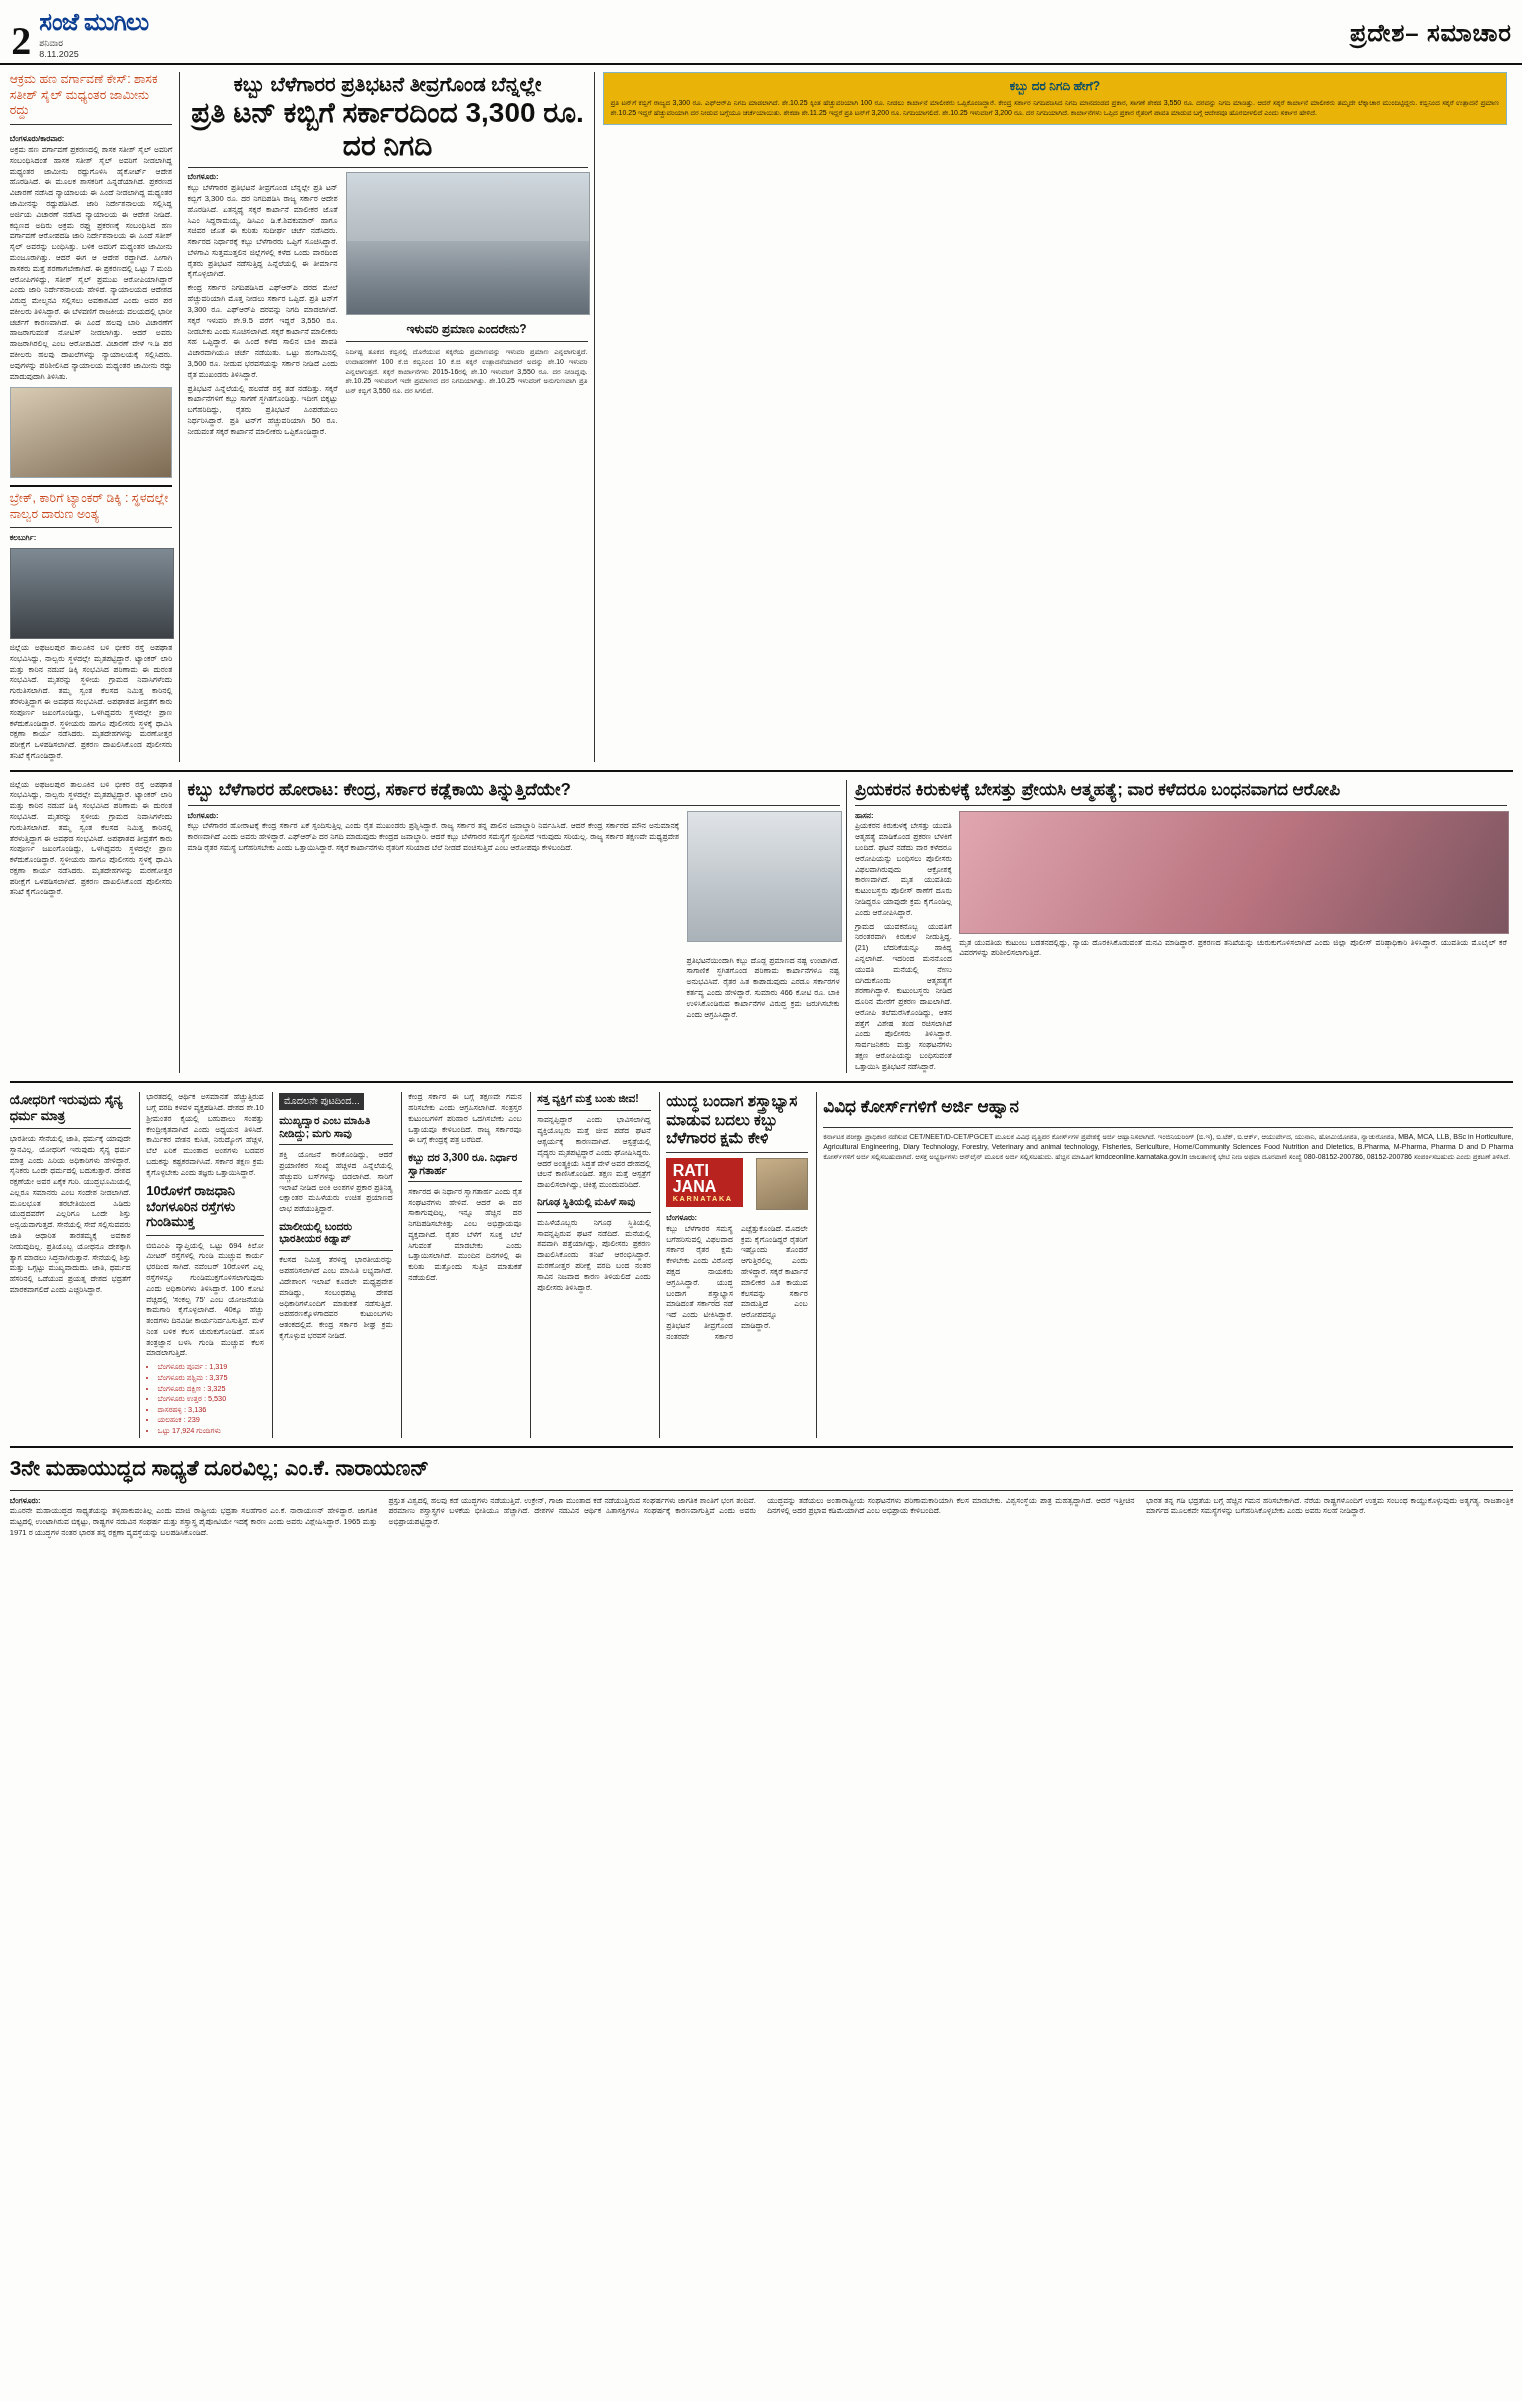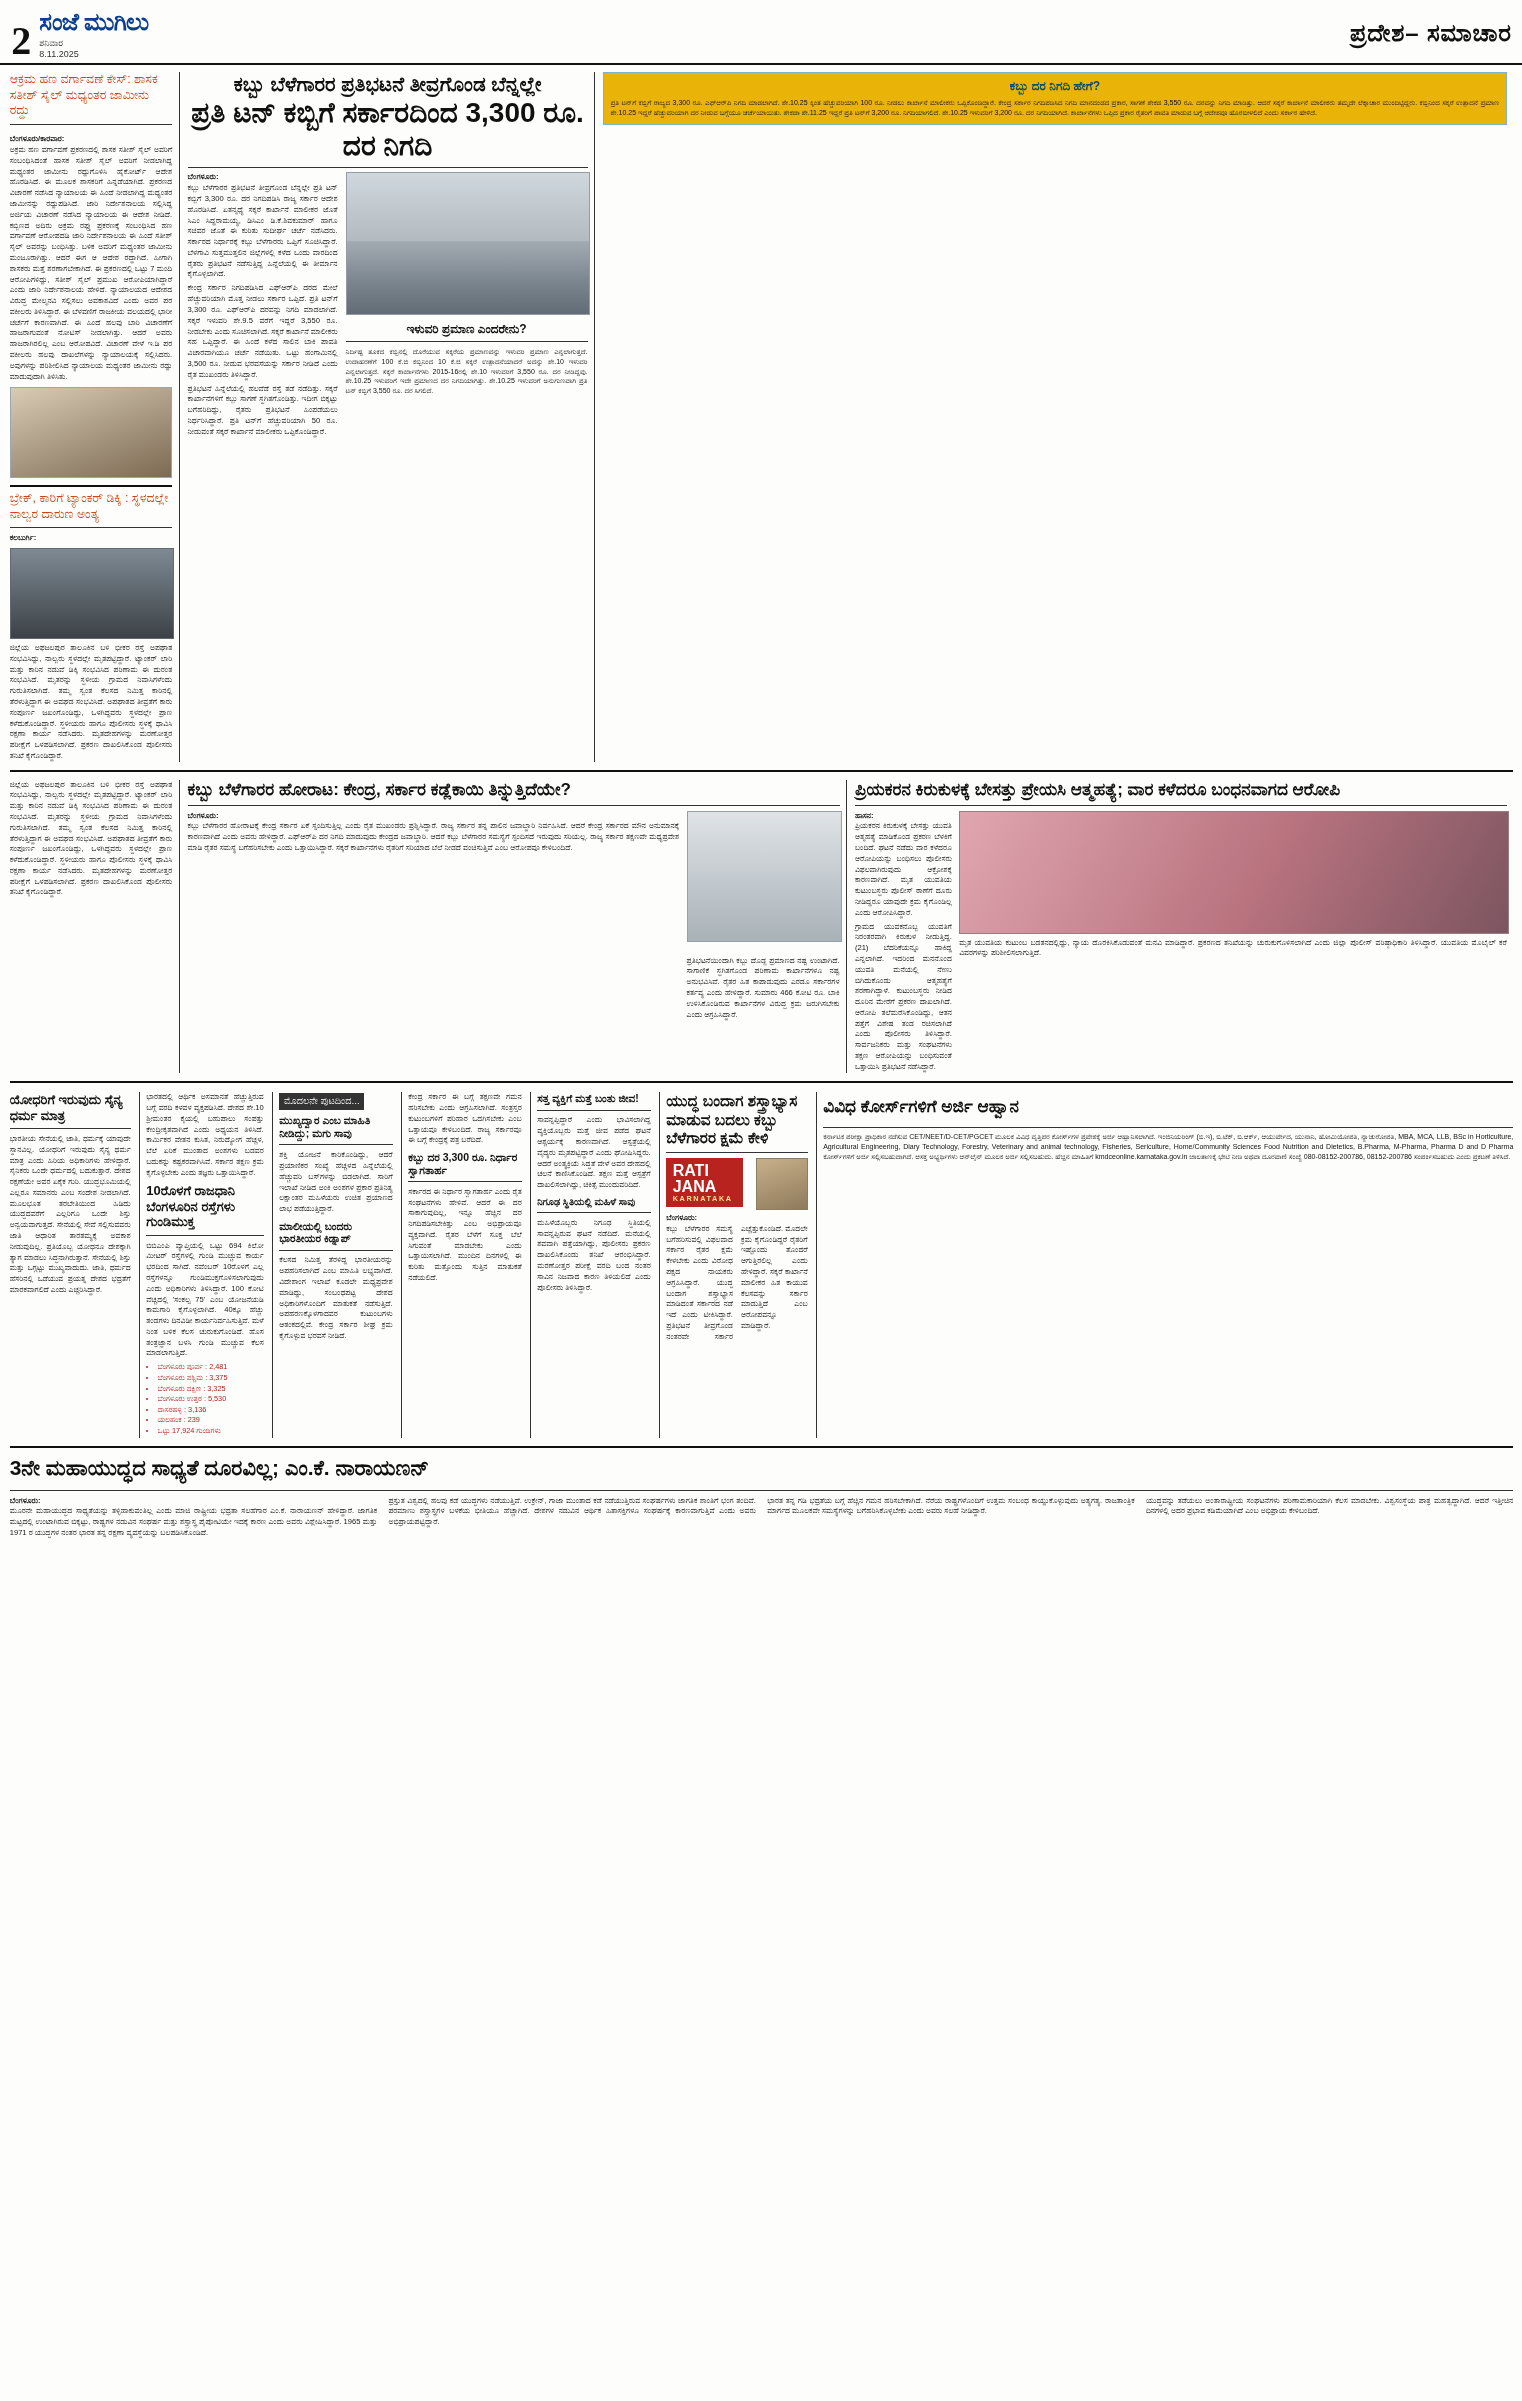--- a/index.html
+++ b/index.html
@@ -310,21 +310,21 @@
       <div class="hr-black"></div>
       <div class="body-text">ಭಾರತೀಯ ಸೇನೆಯಲ್ಲಿ ಜಾತಿ, ಧರ್ಮಕ್ಕೆ ಯಾವುದೇ ಸ್ಥಾನವಿಲ್ಲ. ಯೋಧರಿಗೆ ಇರುವುದು ಸೈನ್ಯ ಧರ್ಮ ಮಾತ್ರ ಎಂದು ಹಿರಿಯ ಅಧಿಕಾರಿಗಳು ಹೇಳಿದ್ದಾರೆ. ಸೈನಿಕರು ಒಂದೇ ಧರ್ಮದಲ್ಲಿ ಬದುಕುತ್ತಾರೆ. ದೇಶದ ರಕ್ಷಣೆಯೇ ಅವರ ಏಕೈಕ ಗುರಿ. ಯುದ್ಧಭೂಮಿಯಲ್ಲಿ ಎಲ್ಲರೂ ಸಮಾನರು ಎಂಬ ಸಂದೇಶ ನೀಡಲಾಗಿದೆ. ಮೂಲಭೂತ ತರಬೇತಿಯಿಂದ ಹಿಡಿದು ಯುದ್ಧದವರೆಗೆ ಎಲ್ಲರಿಗೂ ಒಂದೇ ಶಿಸ್ತು ಅನ್ವಯವಾಗುತ್ತದೆ. ಸೇನೆಯಲ್ಲಿ ಸೇವೆ ಸಲ್ಲಿಸುವವರು ಜಾತಿ ಆಧಾರಿತ ತಾರತಮ್ಯಕ್ಕೆ ಅವಕಾಶ ನೀಡುವುದಿಲ್ಲ. ಪ್ರತಿಯೊಬ್ಬ ಯೋಧನೂ ದೇಶಕ್ಕಾಗಿ ತ್ಯಾಗ ಮಾಡಲು ಸಿದ್ಧನಾಗಿರುತ್ತಾನೆ. ಸೇನೆಯಲ್ಲಿ ಶಿಸ್ತು ಮತ್ತು ಒಗ್ಗಟ್ಟು ಮುಖ್ಯವಾದುದು. ಜಾತಿ, ಧರ್ಮದ ಹೆಸರಿನಲ್ಲಿ ಒಡೆಯುವ ಪ್ರಯತ್ನ ದೇಶದ ಭದ್ರತೆಗೆ ಮಾರಕವಾಗಲಿದೆ ಎಂದು ಎಚ್ಚರಿಸಿದ್ದಾರೆ.</div>
     </div>
 
     <div class="divider-v" style="padding-left:6.5px;">
       <div class="body-text">ಭಾರತದಲ್ಲಿ ಆರ್ಥಿಕ ಅಸಮಾನತೆ ಹೆಚ್ಚುತ್ತಿರುವ ಬಗ್ಗೆ ವರದಿ ಕಳವಳ ವ್ಯಕ್ತಪಡಿಸಿದೆ. ದೇಶದ ಶೇ.10 ಶ್ರೀಮಂತರ ಕೈಯಲ್ಲಿ ಬಹುಪಾಲು ಸಂಪತ್ತು ಕೇಂದ್ರೀಕೃತವಾಗಿದೆ ಎಂದು ಅಧ್ಯಯನ ತಿಳಿಸಿದೆ. ಕಾರ್ಮಿಕರ ವೇತನ ಕುಸಿತ, ನಿರುದ್ಯೋಗ ಹೆಚ್ಚಳ, ಬೆಲೆ ಏರಿಕೆ ಮುಂತಾದ ಅಂಶಗಳು ಬಡವರ ಬದುಕನ್ನು ಕಷ್ಟಕರವಾಗಿಸಿವೆ. ಸರ್ಕಾರ ತಕ್ಷಣ ಕ್ರಮ ಕೈಗೊಳ್ಳಬೇಕು ಎಂದು ತಜ್ಞರು ಒತ್ತಾಯಿಸಿದ್ದಾರೆ.</div>
       <div class="cap-head" style="margin-top:4.8px;">10ರೊಳಗೆ ರಾಜಧಾನಿ ಬೆಂಗಳೂರಿನ ರಸ್ತೆಗಳು ಗುಂಡಿಮುಕ್ತ</div>
       <div class="hr-black"></div>
       <div class="body-text">ಬಿಬಿಎಂಪಿ ವ್ಯಾಪ್ತಿಯಲ್ಲಿ ಒಟ್ಟು 694 ಕಿಲೋ ಮೀಟರ್ ರಸ್ತೆಗಳಲ್ಲಿ ಗುಂಡಿ ಮುಚ್ಚುವ ಕಾರ್ಯ ಭರದಿಂದ ಸಾಗಿದೆ. ನವೆಂಬರ್ 10ರೊಳಗೆ ಎಲ್ಲ ರಸ್ತೆಗಳನ್ನೂ ಗುಂಡಿಮುಕ್ತಗೊಳಿಸಲಾಗುವುದು ಎಂದು ಅಧಿಕಾರಿಗಳು ತಿಳಿಸಿದ್ದಾರೆ. 100 ಕೋಟಿ ವೆಚ್ಚದಲ್ಲಿ 'ಸಂಕಲ್ಪ 75' ಎಂಬ ಯೋಜನೆಯಡಿ ಕಾಮಗಾರಿ ಕೈಗೊಳ್ಳಲಾಗಿದೆ. 40ಕ್ಕೂ ಹೆಚ್ಚು ತಂಡಗಳು ದಿನವಿಡೀ ಕಾರ್ಯನಿರ್ವಹಿಸುತ್ತಿವೆ. ಮಳೆ ನಿಂತ ಬಳಿಕ ಕೆಲಸ ಚುರುಕುಗೊಂಡಿದೆ. ಹೊಸ ತಂತ್ರಜ್ಞಾನ ಬಳಸಿ ಗುಂಡಿ ಮುಚ್ಚುವ ಕೆಲಸ ಮಾಡಲಾಗುತ್ತಿದೆ.</div>
       <ul class="list-red">
-        <li>ಬೆಂಗಳೂರು ಪೂರ್ವ : 2,481</li>
+        <li>ಬೆಂಗಳೂರು ಪೂರ್ವ : 1,319</li>
         <li>ಬೆಂಗಳೂರು ಪಶ್ಚಿಮ : 3,375</li>
         <li>ಬೆಂಗಳೂರು ದಕ್ಷಿಣ : 3,325</li>
         <li>ಬೆಂಗಳೂರು ಉತ್ತರ : 5,530</li>
         <li>ದಾಸರಹಳ್ಳಿ : 3,136</li>
         <li>ಯಲಹಂಕ : 239</li>
         <li>ಒಟ್ಟು 17,924 ಗುಂಡಿಗಳು</li>
       </ul>
     </div>
 
     <div class="divider-v" style="padding-left:6.5px;">
@@ -378,19 +378,19 @@
 
   <div style="padding:3.2px 9.7px 11.3px 9.7px;">
     <div class="footer-head" style="text-align:left;">3ನೇ ಮಹಾಯುದ್ಧದ ಸಾಧ್ಯತೆ ದೂರವಿಲ್ಲ; ಎಂ.ಕೆ. ನಾರಾಯಣನ್</div>
     <div class="hr-black"></div>
     <div style="display:grid;grid-template-columns:repeat(4,1fr);gap:11.3px;">
       <div>
         <div class="body-text" style="font-weight:bold;">ಬೆಂಗಳೂರು:</div>
         <div class="body-text">ಮೂರನೇ ಮಹಾಯುದ್ಧದ ಸಾಧ್ಯತೆಯನ್ನು ತಳ್ಳಿಹಾಕುವಂತಿಲ್ಲ ಎಂದು ಮಾಜಿ ರಾಷ್ಟ್ರೀಯ ಭದ್ರತಾ ಸಲಹೆಗಾರ ಎಂ.ಕೆ. ನಾರಾಯಣನ್ ಹೇಳಿದ್ದಾರೆ. ಜಾಗತಿಕ ಮಟ್ಟದಲ್ಲಿ ಉಂಟಾಗಿರುವ ಬಿಕ್ಕಟ್ಟು, ರಾಷ್ಟ್ರಗಳ ನಡುವಿನ ಸಂಘರ್ಷ ಮತ್ತು ಶಸ್ತ್ರಾಸ್ತ್ರ ಪೈಪೋಟಿಯೇ ಇದಕ್ಕೆ ಕಾರಣ ಎಂದು ಅವರು ವಿಶ್ಲೇಷಿಸಿದ್ದಾರೆ. 1965 ಮತ್ತು 1971 ರ ಯುದ್ಧಗಳ ನಂತರ ಭಾರತ ತನ್ನ ರಕ್ಷಣಾ ವ್ಯವಸ್ಥೆಯನ್ನು ಬಲಪಡಿಸಿಕೊಂಡಿದೆ.</div>
       </div>
       <div class="body-text">ಪ್ರಸ್ತುತ ವಿಶ್ವದಲ್ಲಿ ಹಲವು ಕಡೆ ಯುದ್ಧಗಳು ನಡೆಯುತ್ತಿವೆ. ಉಕ್ರೇನ್, ಗಾಜಾ ಮುಂತಾದ ಕಡೆ ನಡೆಯುತ್ತಿರುವ ಸಂಘರ್ಷಗಳು ಜಾಗತಿಕ ಶಾಂತಿಗೆ ಭಂಗ ತಂದಿವೆ. ಪರಮಾಣು ಶಸ್ತ್ರಾಸ್ತ್ರಗಳ ಬಳಕೆಯ ಭೀತಿಯೂ ಹೆಚ್ಚಾಗಿದೆ. ದೇಶಗಳ ನಡುವಿನ ಆರ್ಥಿಕ ಹಿತಾಸಕ್ತಿಗಳೂ ಸಂಘರ್ಷಕ್ಕೆ ಕಾರಣವಾಗುತ್ತಿವೆ ಎಂದು ಅವರು ಅಭಿಪ್ರಾಯಪಟ್ಟಿದ್ದಾರೆ.</div>
+      <div class="body-text">ಯುದ್ಧವನ್ನು ತಡೆಯಲು ಅಂತಾರಾಷ್ಟ್ರೀಯ ಸಂಘಟನೆಗಳು ಪರಿಣಾಮಕಾರಿಯಾಗಿ ಕೆಲಸ ಮಾಡಬೇಕು. ವಿಶ್ವಸಂಸ್ಥೆಯ ಪಾತ್ರ ಮಹತ್ವದ್ದಾಗಿದೆ. ಆದರೆ ಇತ್ತೀಚಿನ ದಿನಗಳಲ್ಲಿ ಅದರ ಪ್ರಭಾವ ಕಡಿಮೆಯಾಗಿದೆ ಎಂಬ ಅಭಿಪ್ರಾಯ ಕೇಳಿಬಂದಿದೆ.</div>
       <div class="body-text">ಭಾರತ ತನ್ನ ಗಡಿ ಭದ್ರತೆಯ ಬಗ್ಗೆ ಹೆಚ್ಚಿನ ಗಮನ ಹರಿಸಬೇಕಾಗಿದೆ. ನೆರೆಯ ರಾಷ್ಟ್ರಗಳೊಂದಿಗೆ ಉತ್ತಮ ಸಂಬಂಧ ಕಾಯ್ದುಕೊಳ್ಳುವುದು ಅತ್ಯಗತ್ಯ. ರಾಜತಾಂತ್ರಿಕ ಮಾರ್ಗದ ಮೂಲಕವೇ ಸಮಸ್ಯೆಗಳನ್ನು ಬಗೆಹರಿಸಿಕೊಳ್ಳಬೇಕು ಎಂದು ಅವರು ಸಲಹೆ ನೀಡಿದ್ದಾರೆ.</div>
-      <div class="body-text">ಯುದ್ಧವನ್ನು ತಡೆಯಲು ಅಂತಾರಾಷ್ಟ್ರೀಯ ಸಂಘಟನೆಗಳು ಪರಿಣಾಮಕಾರಿಯಾಗಿ ಕೆಲಸ ಮಾಡಬೇಕು. ವಿಶ್ವಸಂಸ್ಥೆಯ ಪಾತ್ರ ಮಹತ್ವದ್ದಾಗಿದೆ. ಆದರೆ ಇತ್ತೀಚಿನ ದಿನಗಳಲ್ಲಿ ಅದರ ಪ್ರಭಾವ ಕಡಿಮೆಯಾಗಿದೆ ಎಂಬ ಅಭಿಪ್ರಾಯ ಕೇಳಿಬಂದಿದೆ.</div>
     </div>
   </div>
 
 </div>
 
 
 </body></html>

